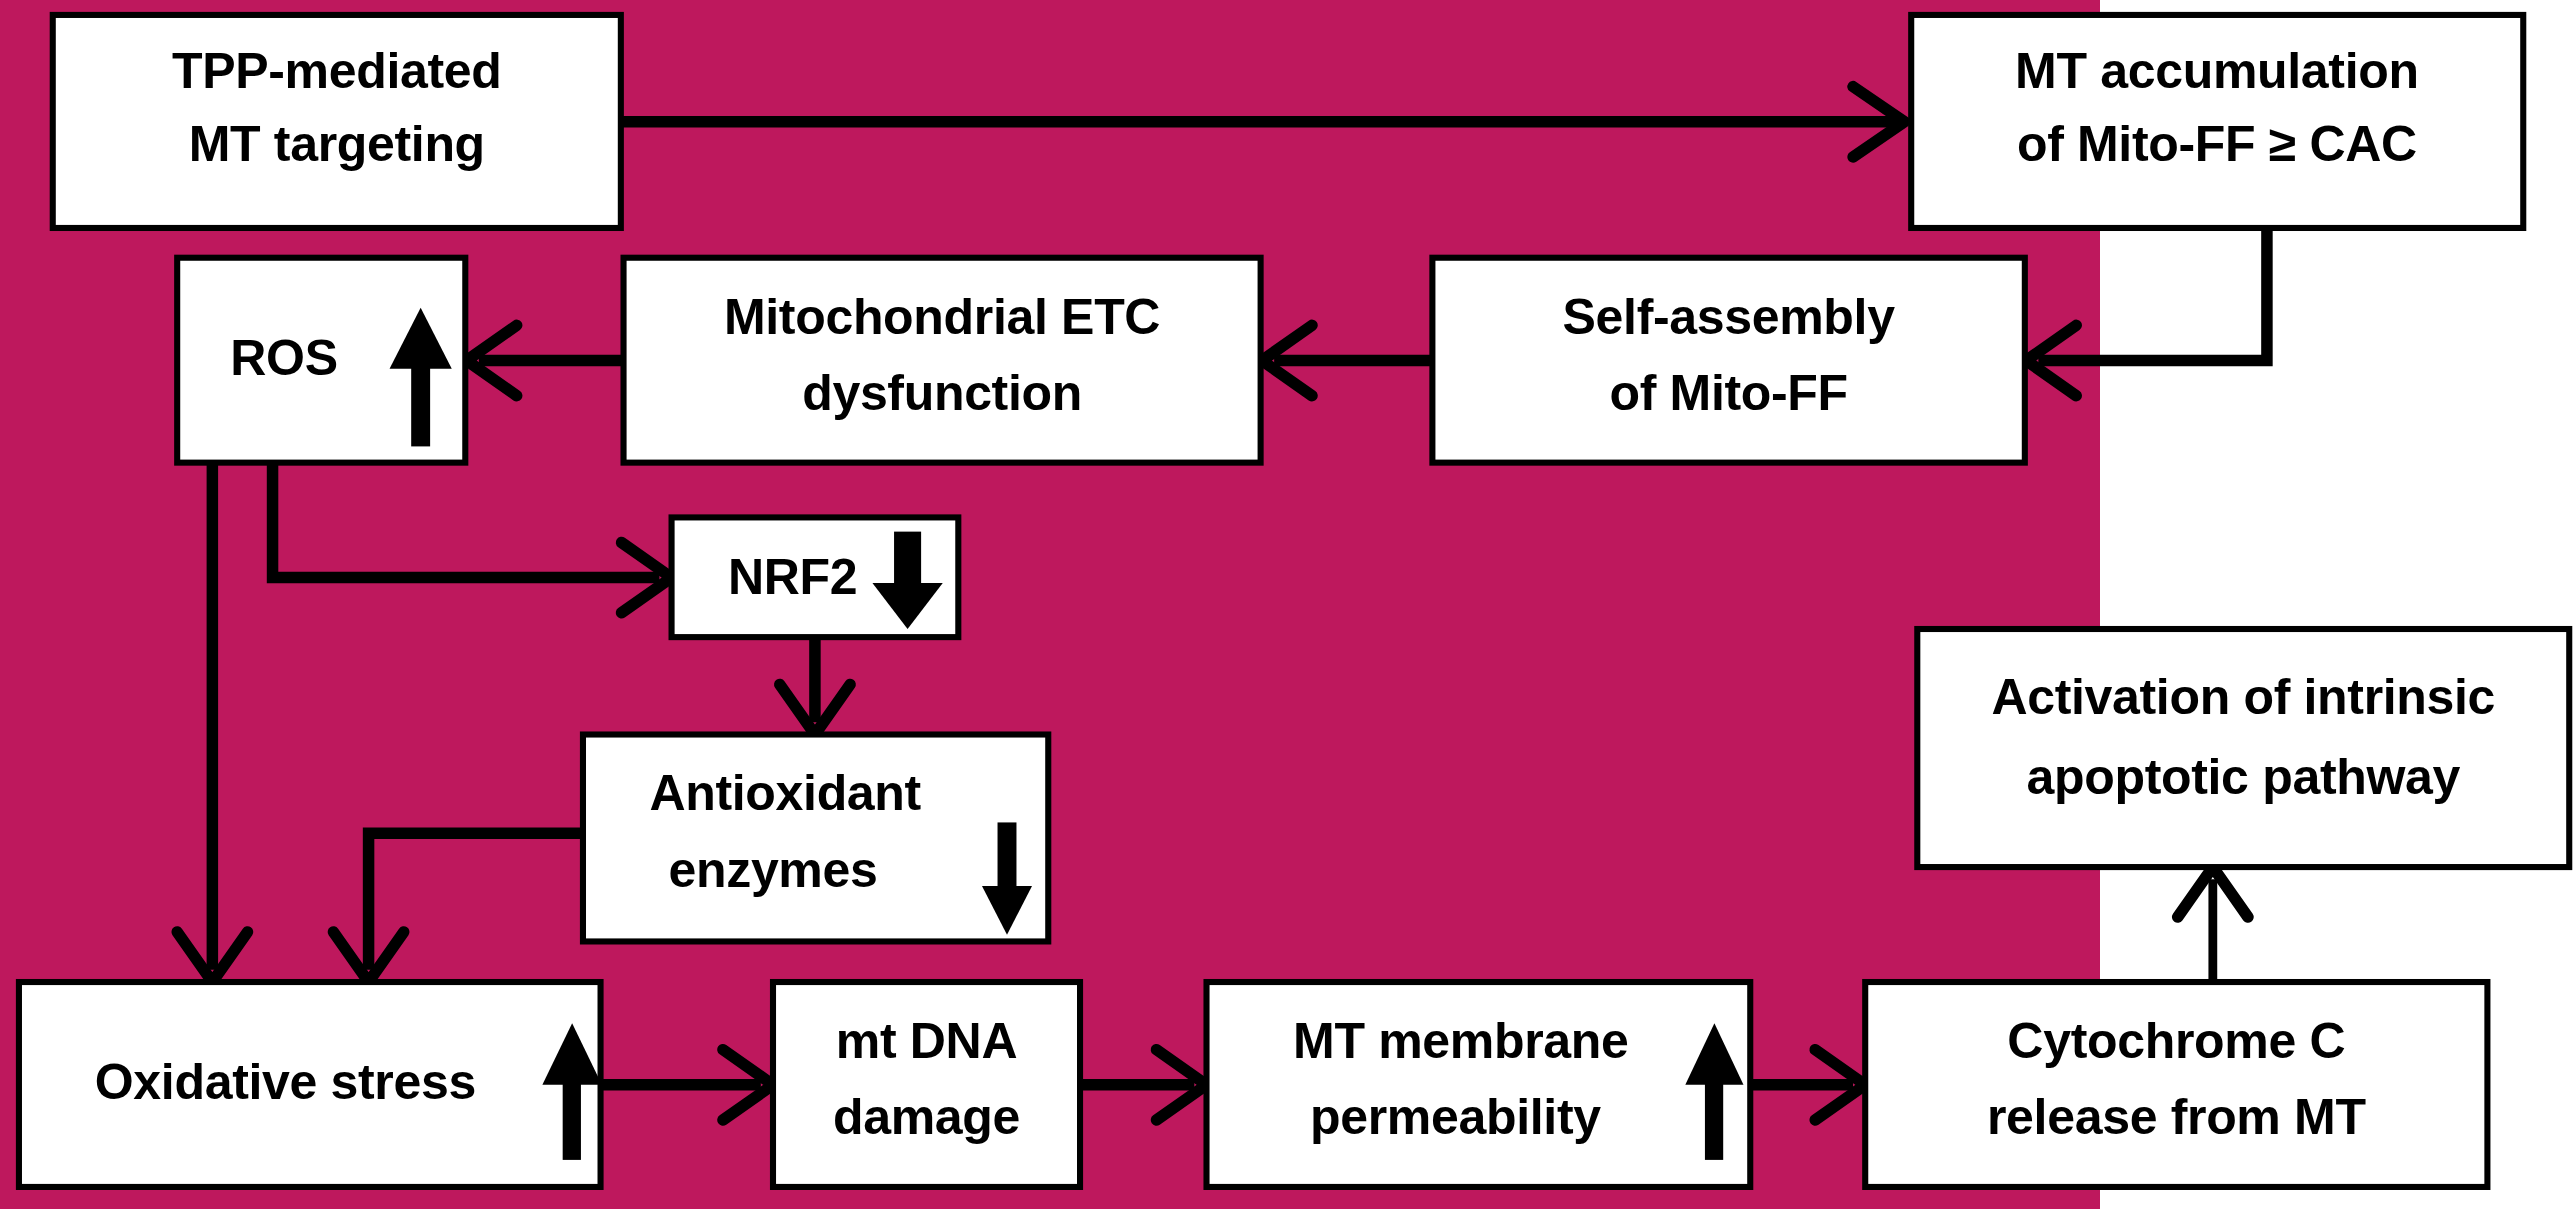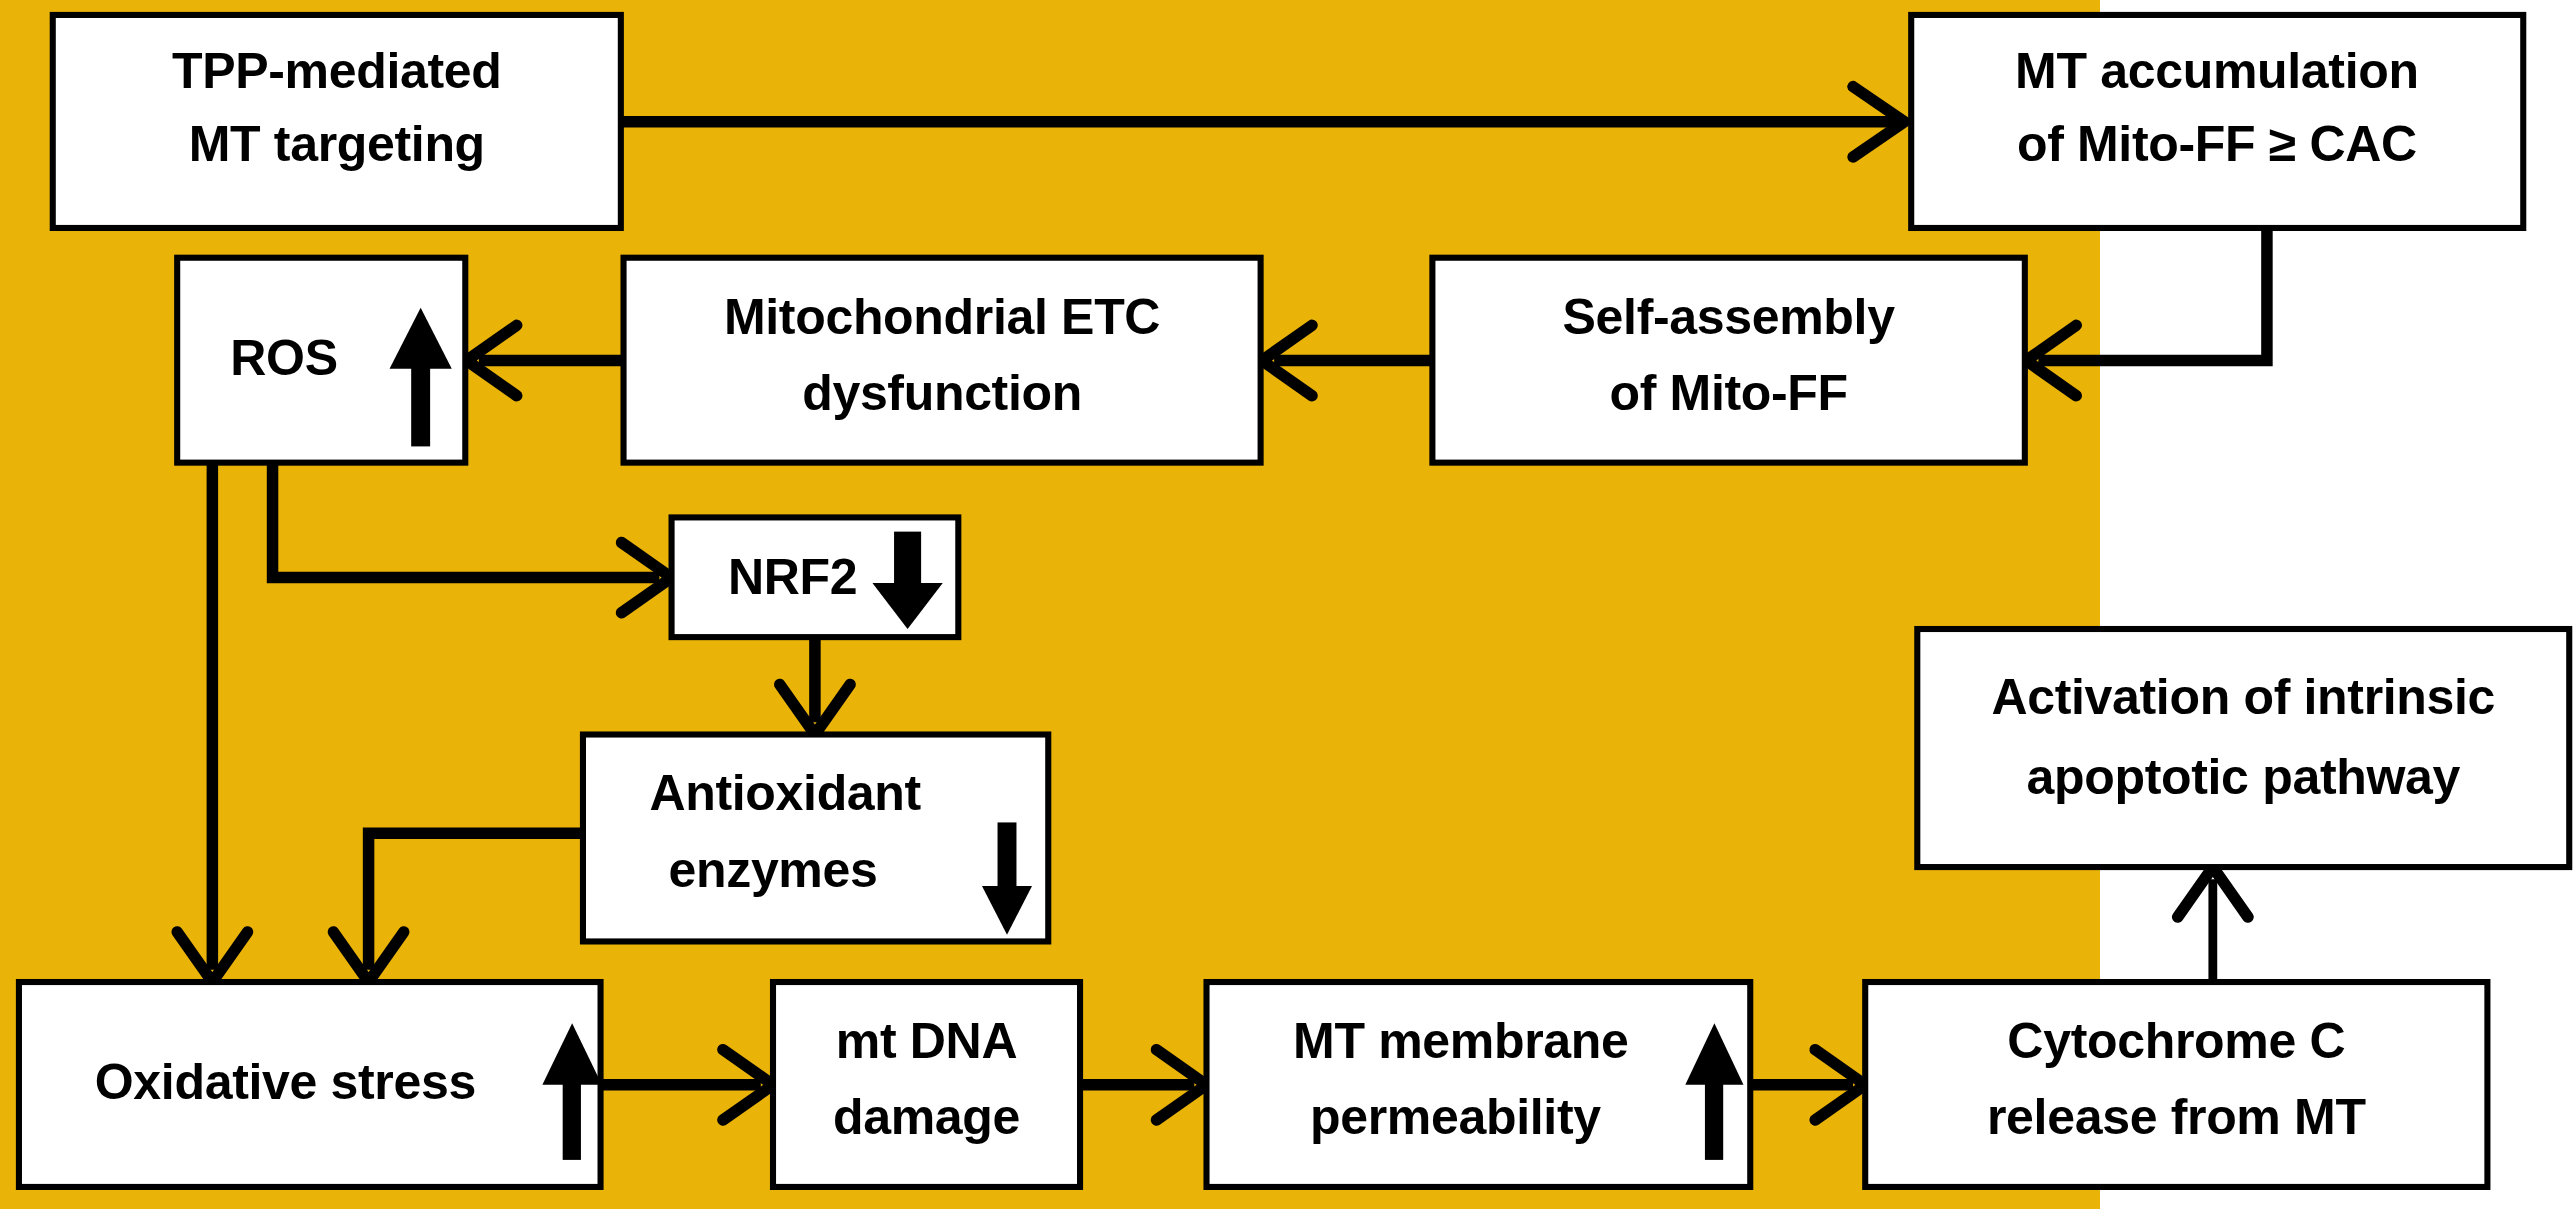--- a/index.html
+++ b/index.html
@@ -1,18 +1,18 @@
 <!DOCTYPE html>
 <html style="font-size:10.8px"><head>
 <meta charset="utf-8">
 <style>
   html,body{margin:0;padding:0;background:#ffffff;}
   body{width:2576px;height:1210px;overflow:hidden;
        font-family:"Liberation Sans",sans-serif;}
-  #stage{position:relative;width:2100px;height:1210px;background:#eab308;}
+  #stage{position:relative;width:2100px;height:1210px;background:#be185d;}
   svg{position:absolute;left:0;top:0;width:2576px;height:1210px;}
   .node-rect{fill:#ffffff;stroke:#000000;stroke-width:9;}
   .node-text{font-family:"Liberation Sans",sans-serif;font-weight:bold;
              fill:#000000;text-anchor:middle;dominant-baseline:middle;
              font-size:74px;letter-spacing:-0.5px;}
   .link-line{stroke:#000000;fill:none;stroke-width:17;stroke-linecap:butt;}
   .link-line.thin{stroke-width:13;}
   .arrow-head{fill:none;stroke:#000000;stroke-width:17;
               stroke-linecap:round;stroke-linejoin:round;}
   .glyph{fill:#000000;stroke:none;}

